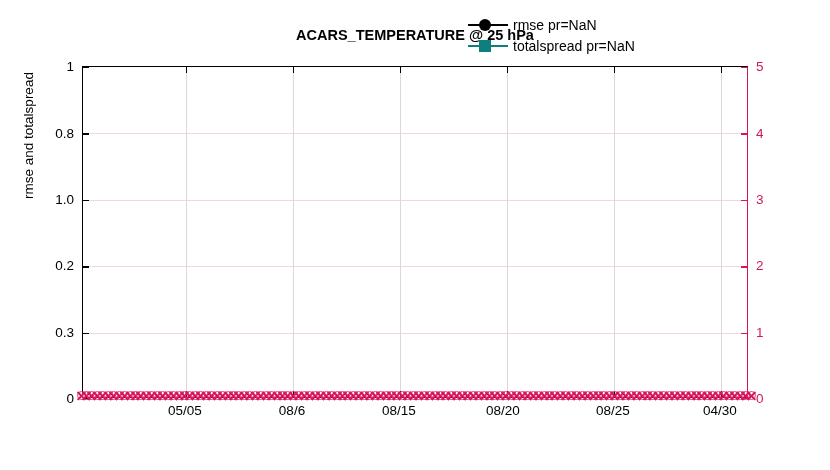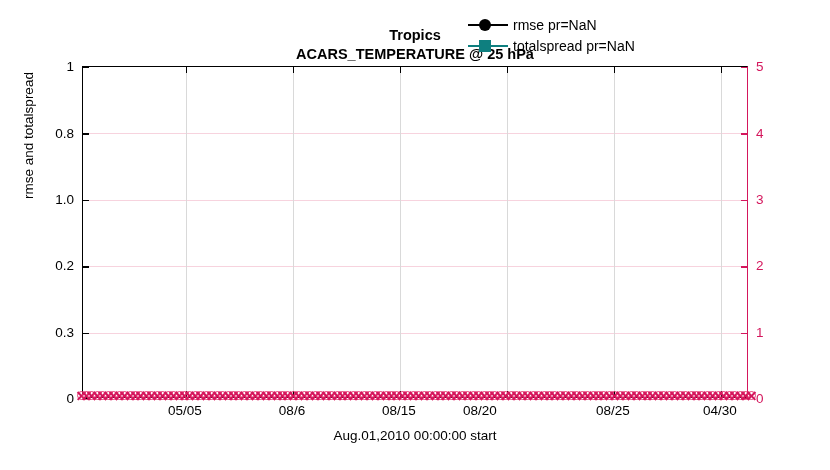--- a/index.html
+++ b/index.html
@@ -242,21 +242,20 @@
   }
   .obs-x::before { transform: rotate(45deg); }
   .obs-x::after  { transform: rotate(-45deg); }
 </style>
 </head>
 <body>
 
 <div id="figure">
 
   <div class="title-block">
-    <div class="title-line">Tropics</div>
     <div class="title-line">ACARS_TEMPERATURE @ 25 hPa</div>
   </div>
 
   <div id="legend">
     <div class="legend-row">
       <span class="legend-sample">
         <span class="legend-line" style="background:#000000;"></span>
         <span class="legend-marker circle" style="background:#000000;"></span>
       </span>
       <span class="legend-text">rmse pr=NaN</span>
@@ -280,27 +279,26 @@
   <div class="ytick-r" style="top:391px;">0</div>
   <div class="ytick-r" style="top:325px;">1</div>
   <div class="ytick-r" style="top:258px;">2</div>
   <div class="ytick-r" style="top:192px;">3</div>
   <div class="ytick-r" style="top:126px;">4</div>
   <div class="ytick-r" style="top:59px;">5</div>
 
   <div class="xtick" style="left:145px;">05/05</div>
   <div class="xtick" style="left:252px;">08/6</div>
   <div class="xtick" style="left:359px;">08/15</div>
-  <div class="xtick" style="left:440px;">08/20</div>
+  <div class="xtick" style="left:463px;">08/20</div>
   <div class="xtick" style="left:573px;">08/25</div>
   <div class="xtick" style="left:680px;">04/30</div>
 
   <div id="ytitle-left">rmse and totalspread</div>
   <div id="ytitle-right"># of obs: o=possible; ×=assimilated</div>
-  <div id="xtitle">Aug.01,2010 00:00:00 start</div>
 
   <div id="plot">
     <div id="gridlines">
         <div class="grid-h" style="top: 265.6px;"></div>
         <div class="grid-h" style="top: 199.2px;"></div>
         <div class="grid-h" style="top: 132.8px;"></div>
         <div class="grid-h" style="top: 66.4px;"></div>
         <div class="grid-v" style="left: 103px;"></div>
         <div class="grid-v" style="left: 210px;"></div>
         <div class="grid-v" style="left: 317px;"></div>

